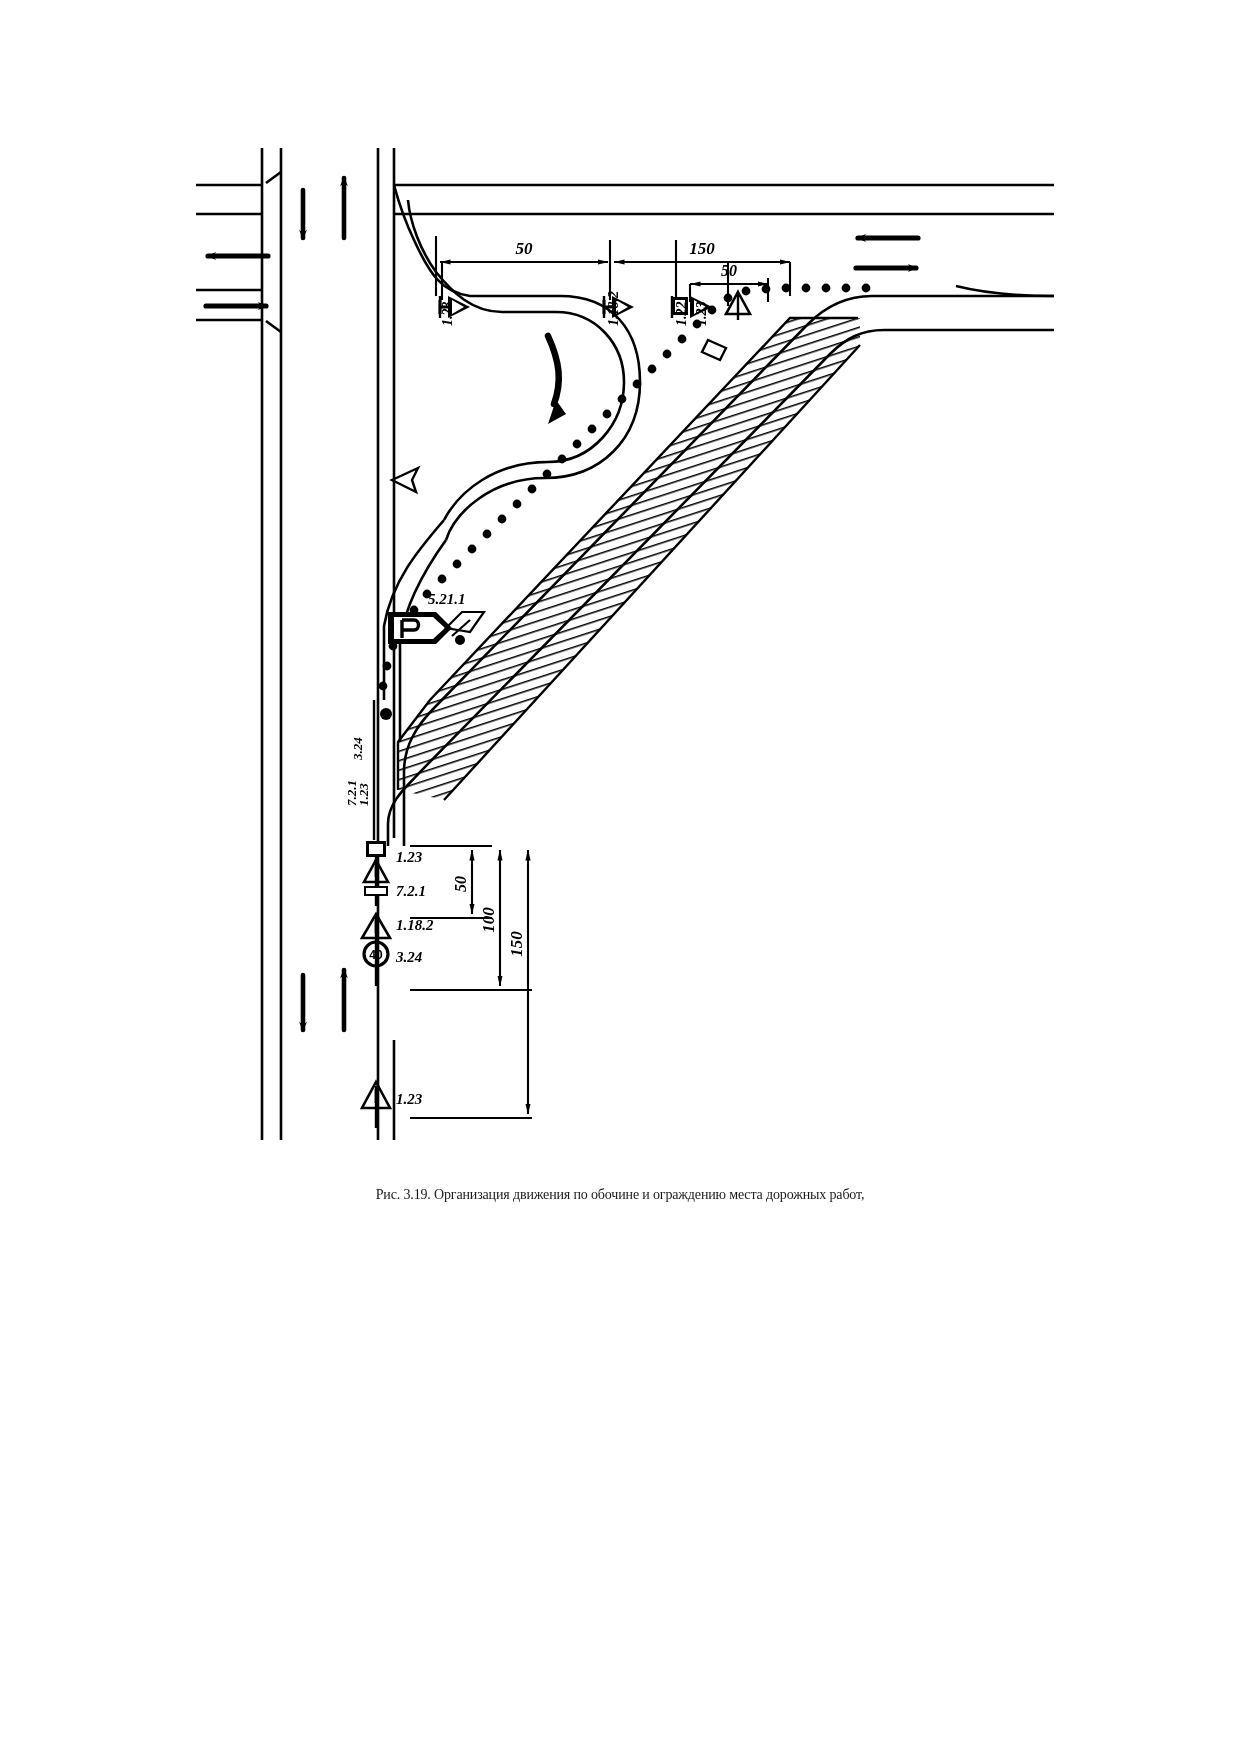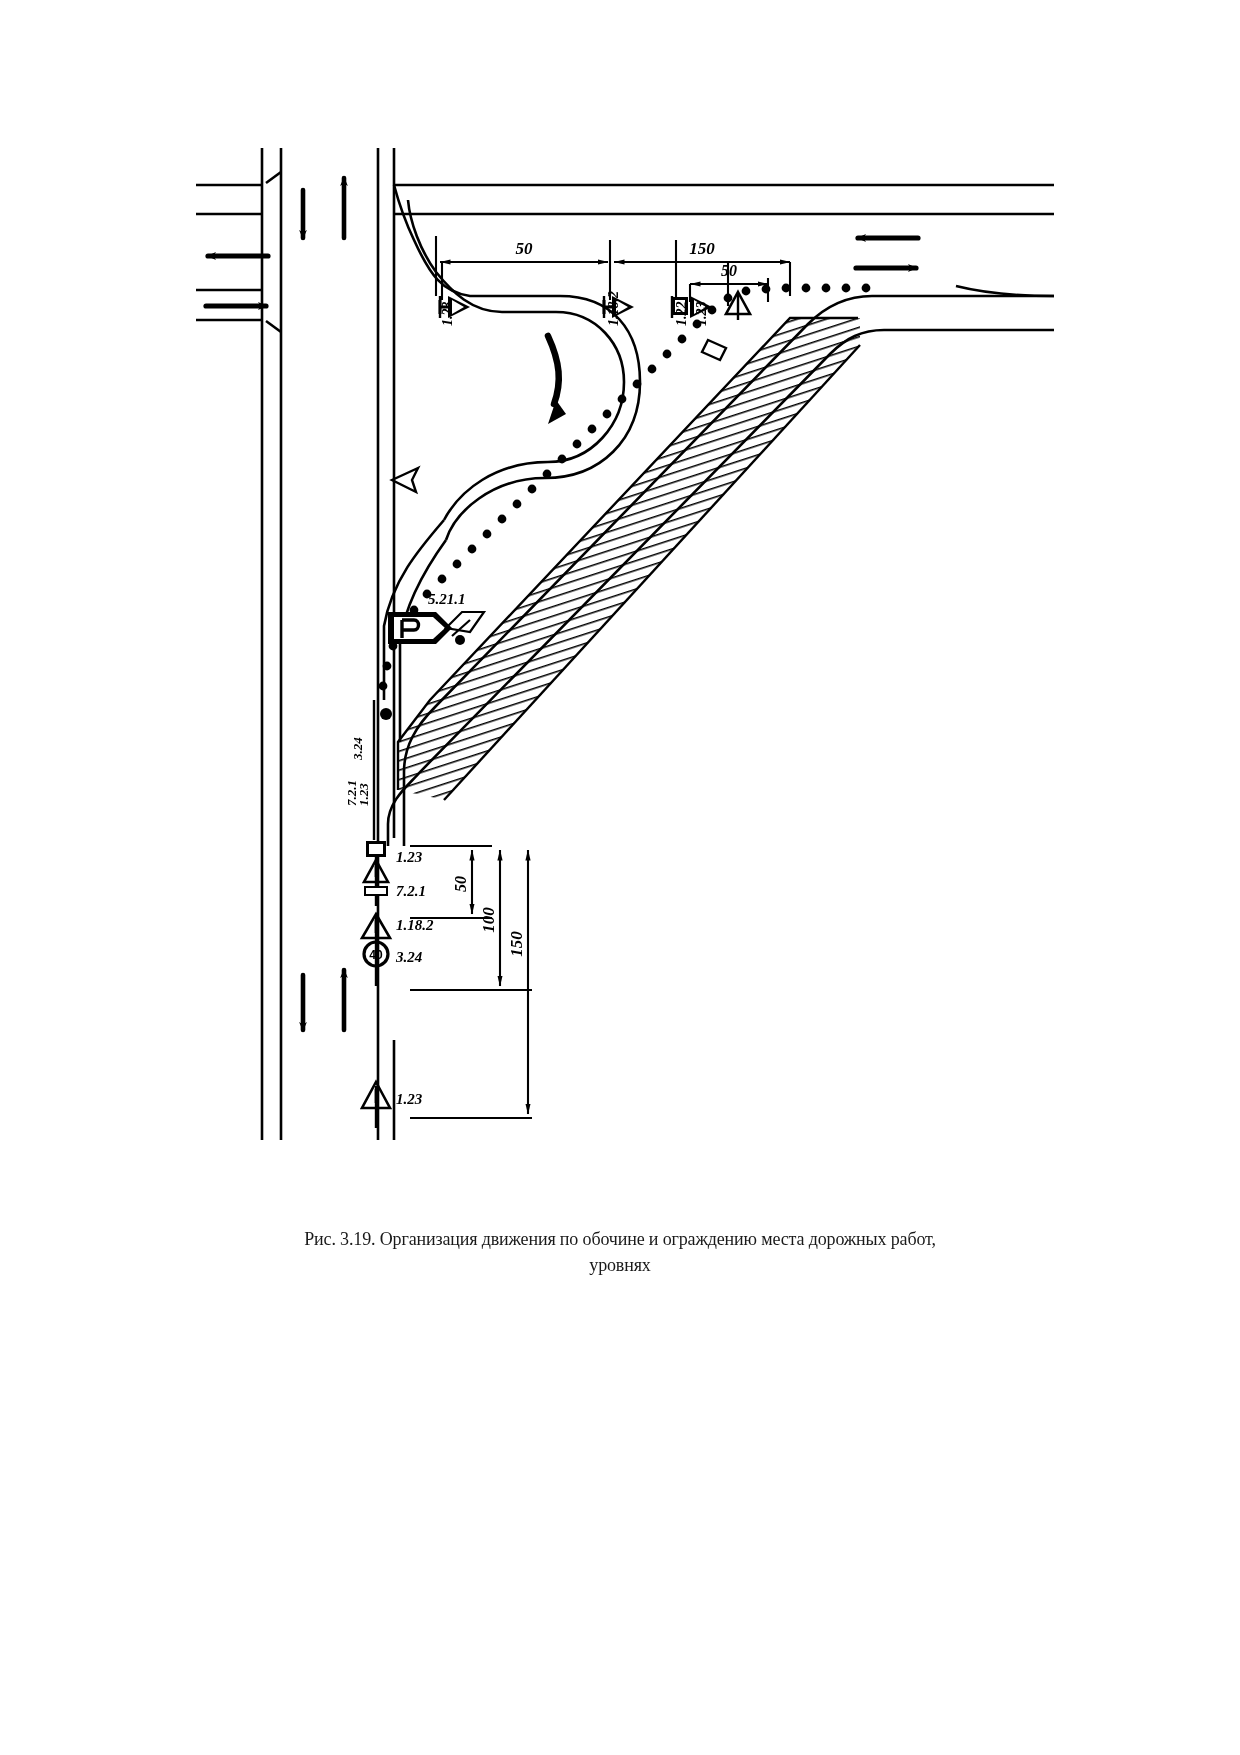--- a/index.html
+++ b/index.html
@@ -22,25 +22,24 @@
   #figure svg{display:block;width:1240px;height:1160px;}
 
   
   #caption{
     position:absolute;
     left:120px;
     top:1182px;
     width:1000px;
     text-align:center;
     font-family:"Liberation Serif", serif;
-    font-size:18px;
+    font-size:14px;
     line-height:26px;
     color:#1a1a1a;
     letter-spacing:-0.15px;
-    margin-top:44px;
   }
   #caption .cap-line{display:block;white-space:pre;}
 </style>
 </head>
 <body>
 
 <div id="page">
 
   <div id="figure">
     <svg viewBox="0 0 1240 1160" xmlns="http://www.w3.org/2000/svg">
@@ -325,16 +324,15 @@
         <text x="396" y="896" font-size="15" text-anchor="start">7.2.1</text>
         <text x="396" y="930" font-size="15" text-anchor="start">1.18.2</text>
         <text x="396" y="962" font-size="15" text-anchor="start">3.24</text>
         <text x="396" y="1104" font-size="15" text-anchor="start">1.23</text>
       </g>
     </svg>
   </div>
 
   <div id="caption">
     <span class="cap-line">Рис. 3.19. Организация движения по обочине и ограждению места дорожных работ,</span>
-    <span class="cap-line">уровнях</span>
   </div>
 
 </div>
 
 </body></html>

